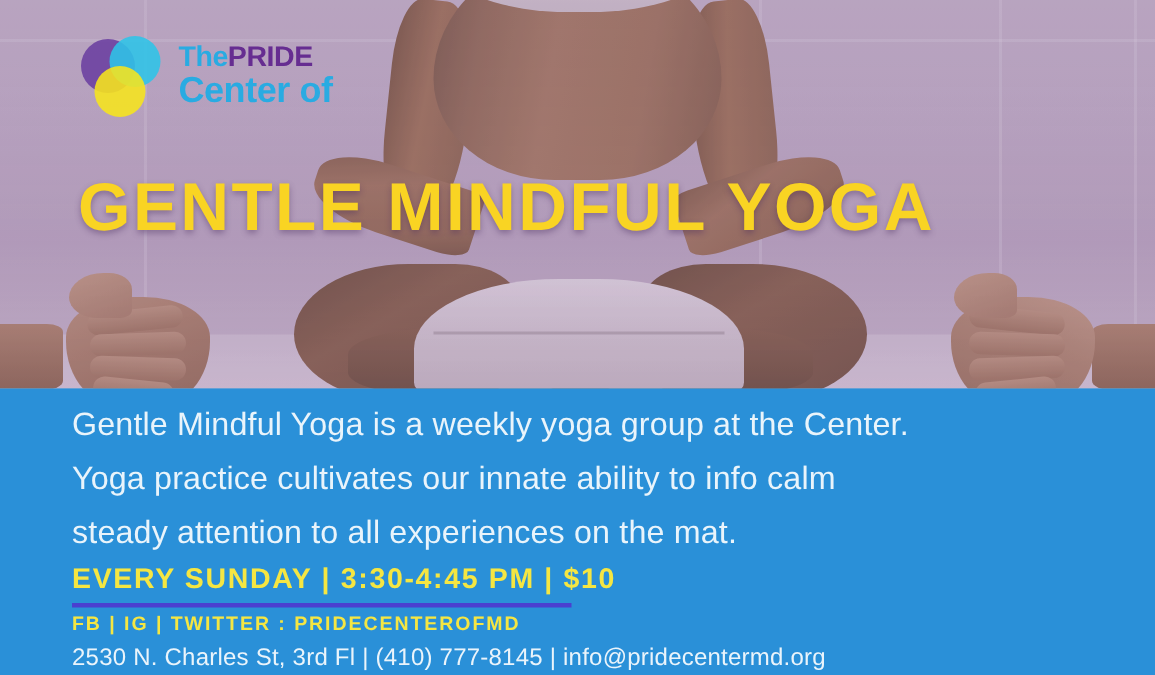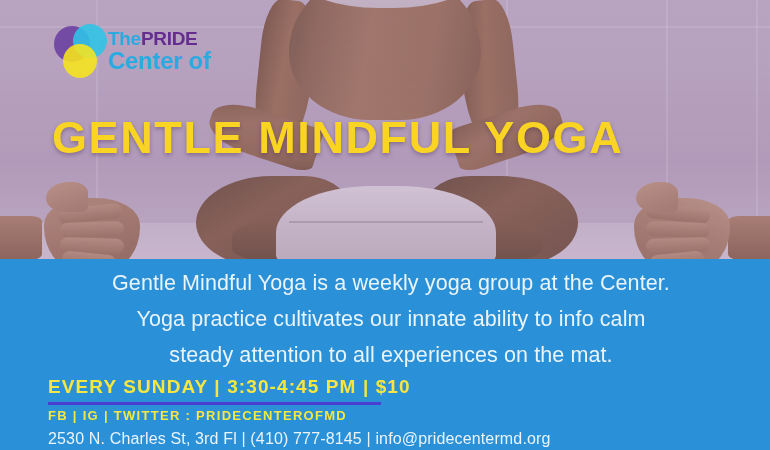--- a/index.html
+++ b/index.html
@@ -200,21 +200,21 @@
   }
   .lc {
     position: absolute;
     border-radius: 50%;
     opacity: 0.88;
   }
   .lc-purple { left: 0;  top: 4px;  width: 36px; height: 36px; background: #6b3fa0; }
   .lc-cyan   { left: 19px; top: 2px; width: 34px; height: 34px; background: #2ec4e8; }
   .lc-yellow { left: 9px; top: 22px; width: 34px; height: 34px; background: #f7e51c; }
   .logo-words {
-    margin-left: 0;
+    margin-left: 11px;
     line-height: 0.96;
     font-weight: bold;
     letter-spacing: -0.3px;
   }
   .lw-row { white-space: nowrap; font-size: 19px; }
   .lw-the  { color: #29abe2; }
   .lw-pride{ color: #662d91; }
   .lw-co   { color: #29abe2; font-size: 24px; }
   .lw-md   { color: #29abe2; font-size: 20px; }
 
@@ -240,21 +240,21 @@
   }
   .desc {
     position: absolute;
     left: 48px; top: 6px;
     width: 686px;
     color: #e9f4fb;
     font-size: 21.5px;
     line-height: 36px;
     letter-spacing: 0.1px;
   }
-  .desc div { white-space: nowrap; text-align: center; }
+  .desc div { white-space: nowrap; }
 
   .schedule {
     position: absolute;
     left: 48px; top: 117px;
     color: #f5e642;
     font-size: 19px;
     font-weight: bold;
     letter-spacing: 1.1px;
     white-space: nowrap;
   }

